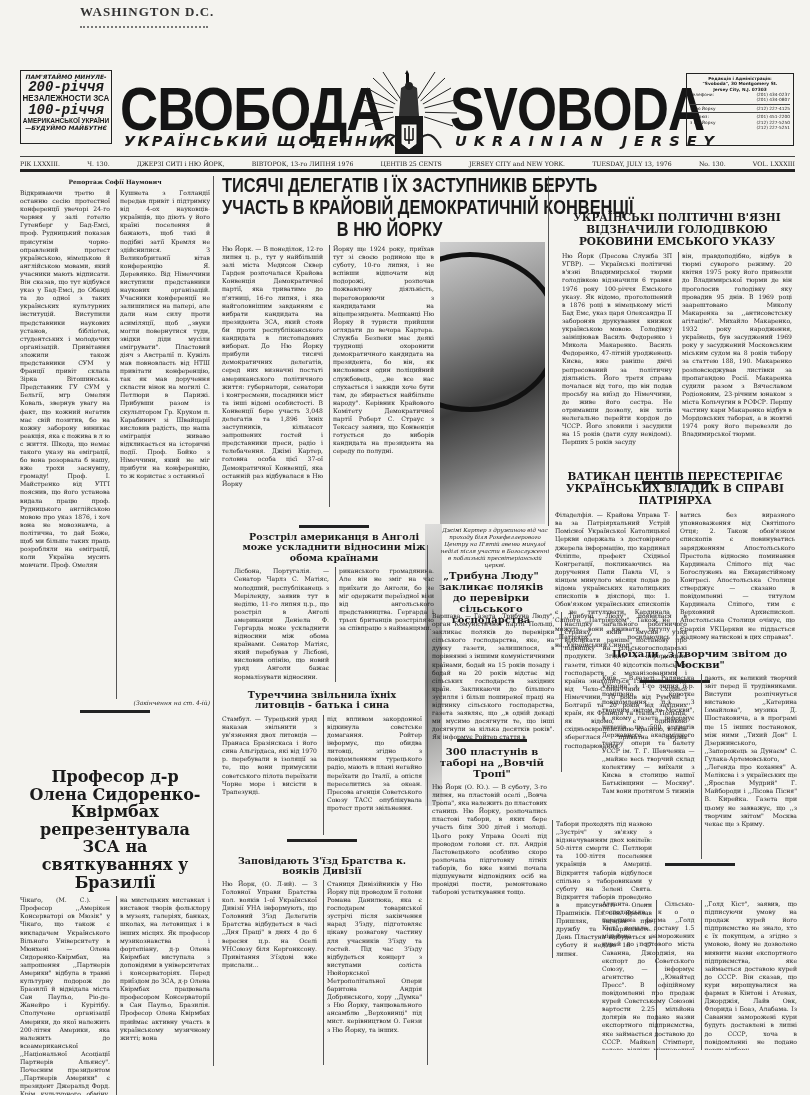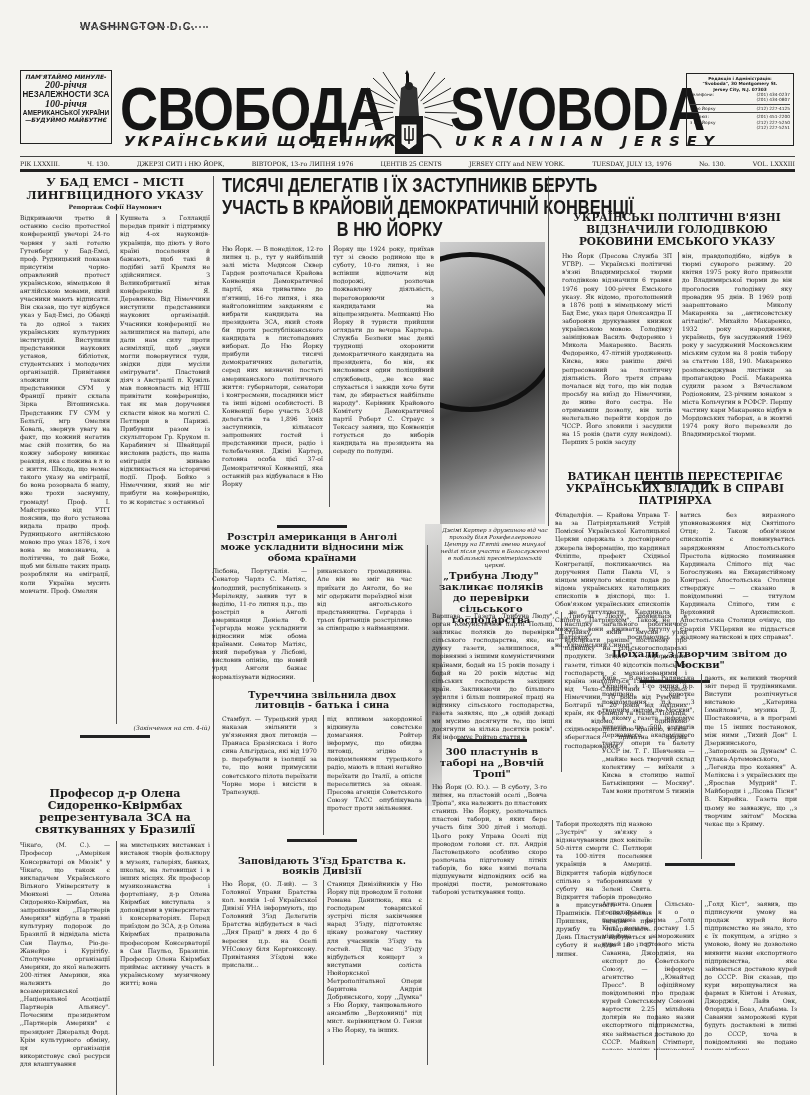--- a/index.html
+++ b/index.html
@@ -1,22 +1,22 @@
 <!DOCTYPE html>
 <html><head>
 <meta charset="utf-8">
 <style>
   html,body{margin:0;padding:0;background:#f4f3ef;}
   body{width:810px;height:1095px;overflow:hidden;position:relative;font-family:"DejaVu Serif",serif;color:#1b1b1b;}
   .abs{position:absolute;}
-  .stamp{left:80px;top:20px;font-family:Liberation Sans, sans-serif;font-weight:bold;font-size:11px;letter-spacing:1px;color:#333;}
+  .stamp{left:80px;top:4px;font-family:Liberation Serif, serif;font-weight:bold;font-size:13px;letter-spacing:1px;color:#333;}
   .stamp-line{left:80px;top:26px;width:128px;border-top:2px dotted #777;}
   .promo{left:20px;top:70px;width:92px;height:74px;border:1px solid #222;text-align:center;font-family:"DejaVu Sans",sans-serif;line-height:1.05;padding-top:3px;box-sizing:border-box;}
   .promo .l1{font-size:6px;font-style:italic;font-weight:bold;}
-  .promo .l2{font-size:10px;font-weight:bold;font-style:italic;font-family:Liberation Serif, serif;}
+  .promo .l2{font-size:14px;font-weight:bold;font-style:italic;font-family:Liberation Mono, monospace;}
   .promo .l3{font-size:8px;font-weight:bold;font-family:"Liberation Sans",sans-serif;transform:scaleY(1.2);}
   .promo .l5{font-size:6.5px;font-weight:bold;font-family:"Liberation Sans",sans-serif;}
   .promo .l6{font-size:6px;font-style:italic;font-weight:bold;}
   .mast-uk{left:120px;top:78px;font-family:"Liberation Sans",sans-serif;font-weight:bold;font-size:62px;letter-spacing:-1px;transform:scaleX(0.85);transform-origin:left top;line-height:1;color:#151515;}
   .mast-en{left:450px;top:78px;font-family:"Liberation Sans",sans-serif;font-weight:bold;font-size:62px;letter-spacing:-1px;transform:scaleX(0.83);transform-origin:left top;line-height:1;color:#151515;}
   .sub-uk{left:124px;top:133px;font-family:"DejaVu Sans",sans-serif;font-weight:bold;font-style:italic;font-size:14.5px;letter-spacing:2.3px;}
   .sub-en{left:455px;top:133px;font-family:"DejaVu Sans",sans-serif;font-weight:bold;font-style:italic;font-size:14.5px;letter-spacing:7px;}
   .emblem{left:357px;top:68px;width:104px;height:88px;}
   .contact{left:686px;top:73px;width:108px;height:73px;border:1px solid #222;font-family:"DejaVu Sans",sans-serif;font-size:4.3px;line-height:1.25;padding:2px 3px;box-sizing:border-box;}
   .contact .c{text-align:center;font-weight:bold;}
@@ -123,32 +123,31 @@
   <span>ДЖЕРЗІ СИТІ і НЮ ЙОРК,</span>
   <span>ВІВТОРОК, 13-го ЛИПНЯ 1976</span>
   <span>ЦЕНТІВ 25 CENTS</span>
   <span>JERSEY CITY and NEW YORK.</span>
   <span>TUESDAY, JULY 13, 1976</span>
   <span>No. 130.</span>
   <span>VOL. LXXXIII</span>
 </div>
 
 <div class="abs" style="left:20px;top:176px;width:190px;">
-  <div class="h-ru" style="font-size:11.5px;">У БАД ЕМСІ – МІСТІ ЛИНГВІЦИДНОГО УКАЗУ</div>
   <div class="byline">Репортаж Софії Наумович</div>
   <div class="two" style="height:510px;overflow:hidden;">
     <div class="text">Відкриваючи третю й останню сесію протестної конференції увечорі 24-го червня у залі готелю Гутенберг у Бад-Емсі, проф. Рудницький показав присутнім чорно-оправлений протест українською, німецькою й англійською мовами, який учасники мають відписати. Він сказав, що тут відбувся указ у Бад-Емсі, до Обанді та до одної з таких українських культурних інституцій. Виступили представники наукових установ, бібліотек, студентських і молодечих організацій. Привітання зложили також представники СУМ у Франції привіт склала Зірка Вітошинська. Представник ГУ СУМ у Бельгії, мгр Омелян Коваль, звернув увагу на факт, що кожний негатив має свій позитив, бо на кожну заборону виникає реакція, яка є пожива в л ю с життя. Шкода, що немає такого указу на еміграції, бо вона розорвала б нашу, вже трохи заснувшу, громаду! Проф. І. Майстренко від УТГІ пояснив, що його установа видала працю проф. Рудницького англійською мовою про указ 1876, і хоч вона не мовознавча, а політична, то дай Боже, щоб ми більше таких праць розробляли на еміграції, коли Україна мусить мовчати. Проф. Омелян</div>
     <div class="text col-rule" style="padding-left:3px;">Кушнета з Голландії передав привіт і підтримку від 4-ох науковців-українців, що діють у його країні поселення й бажають, щоб такі й подібні затії Кремля не здійснилися. З Великобританії вітав конференцію Я. Деревянко. Від Німеччини виступили представники наукових організацій. Учасники конференції не залишилися на папері, але дали нам силу проти асиміляції, щоб ,,звуки могли повернутися туди, звідки діди мусіли емігрувати". Пластовий діяч з Австралії п. Кужіль мав повновласть від НТШ привітати конференцію, так як мав доручення скласти вінок на могилі С. Петлюри в Парижі. Прибувши разом із скульптором Гр. Круком п. Карабинич зі Швайцарії висловив радість, що наша еміграція живаво відкликається на історичні події. Проф. Бойко з Німеччини, який не міг прибути на конференцію, то ж користає з останньої</div>
   </div>
   <div class="cont">(Закінчення на ст. 4-ій)</div>
   <div class="sep"></div>
 </div>
 
 <div class="abs" style="left:20px;top:768px;width:190px;">
-  <div class="h-ru" style="font-size:11px;margin-top:20px;">Професор д-р Олена Сидоренко-Квірмбах репрезентувала ЗСА на святкуваннях у Бразилії</div>
+  <div class="h-ru" style="font-size:16px;">Професор д-р Олена Сидоренко-Квірмбах репрезентувала ЗСА на святкуваннях у Бразилії</div>
   <div class="two" style="margin-top:5px;height:282px;overflow:hidden;">
     <div class="text">Чікаґо, (М. С.). — Професор ,,Амерікен Консерваторі ов Мюзік" у Чікаґо, що також є викладачем Українського Вільного Університету в Мюнхені — Олена Сидоренко-Квірмбах, на запрошення ,,Партнерів Америки" відбула в травні культурну подорож до Бразилії й відвідала міста Сан Паульо, Ріо-де-Жанейро і Курітібу. Сполучене організації Америки, до якої належить 200-літня Америки, яка належить до всеамериканської ,,Національної Асоціації Партнерів Альянсу". Почесним президентом ,,Партнерів Америки" є президент Джеральд Форд. Крім культурного обміну, ця організація використовує свої ресурси для влаштування</div>
     <div class="text col-rule" style="padding-left:3px;">на мистецьких виставках і виставок творів фольклору в музеях, галеріях, банках, школах, на летовищах і в інших місцях. Як професор музикознавства і фортепіану, д-р Олена Квірмбах виступала з доповідями в університетах і консерваторіях. Перед приїздом до ЗСА, д-р Олена Квірмбах працювала професором Консерваторії в Сан Паульо, Бразилія. Професор Олена Квірмбах приймає активну участь в українському музичному житті; вона</div>
   </div>
   <div class="cont">(Закінчення на стор. 3-ій)</div>
 </div>
 
 <div class="abs col-rule" style="left:213px;top:176px;height:890px;"></div>
 
 <div class="abs" style="left:222px;top:174px;width:335px;">
@@ -161,31 +160,31 @@
   <div class="text">Ню Йорк. — В понеділок, 12-го липня ц. р., тут у найбільшій залі міста Медисон Сквер Гарден розпочалася Крайова Конвенція Демократичної партії, яка триватиме до п'ятниці, 16-го липня, і яка найголовнішим завданням є вибрати кандидата на президента ЗСА, який стояв би проти республіканського кандидата в листопадових виборах. До Ню Йорку прибули тисячі демократичних делегатів, серед них визначні постаті американського політичного життя: губернатори, сенатори і конгресмени, посадники міст та інші відомі особистості. В Конвенції бере участь 3,048 делегатів та 1,896 їхніх заступників, кількасот запрошених гостей і представники преси, радіо і телебачення. Джімі Картер, головна особа цієї 37-ої Демократичної Конвенції, яка останній раз відбувалася в Ню Йорку</div>
   <div class="text col-rule" style="padding-left:3px;">Йорку ще 1924 року, приїхав тут зі своєю родиною ще в суботу, 10-го липня, і не вспівши відпочати від подорожі, розпочав пожвавлену діяльність, переговорюючи з кандидатами на віцепрезидента. Мешканці Ню Йорку й туристи прийшли оглядати до вечора Картера. Служба Безпеки має деякі труднощі охоронити демократичного кандидата на президента, бо він, як висловився один поліцийний службовець, ,,не все нас слухається і завжди хоче бути там, де збирається найбільше народу". Керівник Крайового Комітету Демократичної партії Роберт С. Страус з Тексасу заявив, що Конвенція готується до виборів кандидата на президента на середу по полудні.</div>
 </div>
 
 <div class="abs photo" style="left:440px;top:242px;width:105px;height:282px;">
   <div class="hoop" style="left:-60px;top:10px;width:170px;height:150px;"></div>
 </div>
 <div class="abs photo" style="left:425px;top:242px;width:17px;height:282px;opacity:0.6"></div>
 <div class="abs caption" style="left:440px;top:527px;width:110px;">Джімі Картер з дружиною від час проходу біля Рокефеллерового Центру на П'ятій авеню минулої неділі після участи в Богослуженні в поблизькій пресвітеріанській церкві.</div>
 
-<div class="abs" style="left:212px;top:525px;width:200px;">
+<div class="abs" style="left:234px;top:525px;width:200px;">
   <div class="sep" style="margin-top:0"></div>
   <div class="h-ru" style="font-size:9.5px;">Розстріл американця в Анголі може ускладнити відносини між обома країнами</div>
   <div class="two" style="margin-top:4px;height:115px;overflow:hidden;">
     <div class="text">Лісбона, Португалія. — Сенатор Чарлз С. Матіяс, молодший, республіканець з Меріленду, заявив тут в неділю, 11-го липня ц.р., що розстріл в Анголі американця Деніела Ф. Гергарда може ускладнити відносини між обома країнами. Сенатор Матіяс, який перебував у Лісбоні, висловив опінію, що новий уряд Анголи бажає нормалізувати відносини.</div>
     <div class="text col-rule" style="padding-left:3px;">риканського громадянина. Але він не зміг на час приїхати до Анголи, бо не міг одержати переїздної візи від ангольського представництва. Гергарда і трьох британців розстріляно за співпрацю з найманцями.</div>
   </div>
 </div>
 
 <div class="abs" style="left:222px;top:690px;width:200px;">
-  <div class="h-ru" style="font-size:9.5px;">Туреччина звільнила двох литовців - батька і сина</div>
+  <div class="h-ru" style="font-size:9.5px;">Туреччина звільнила їхніх литовців - батька і сина</div>
   <div class="two" style="margin-top:4px;height:120px;overflow:hidden;">
     <div class="text">Стамбул. — Турецький уряд наказав звільнити з ув'язнення двох литовців — Пранаса Бразінскаса і його сина Альгірдаса, які від 1970 р. перебували в ізоляції за те, що вони примусили советського пілота переїхати Чорне море і висісти в Трапезунді.</div>
     <div class="text col-rule" style="padding-left:3px;">під впливом закордонної відкинула совєтське домагання. Ройтер інформує, що обидва литовці, згідно з повідомленням турецького радіо, мають в плані негайно переїхати до Італії, а опісля переселитись за океан. Пресова агенція Советського Союзу ТАСС опублікувала протест проти звільнення.</div>
   </div>
   <div class="sep"></div>
 </div>
 
 <div class="abs" style="left:222px;top:856px;width:200px;">
   <div class="h-ru" style="font-size:9.5px;">Заповідають З'їзд Братства к. вояків Дивізії</div>
   <div class="two" style="margin-top:3px;height:185px;overflow:hidden;">

